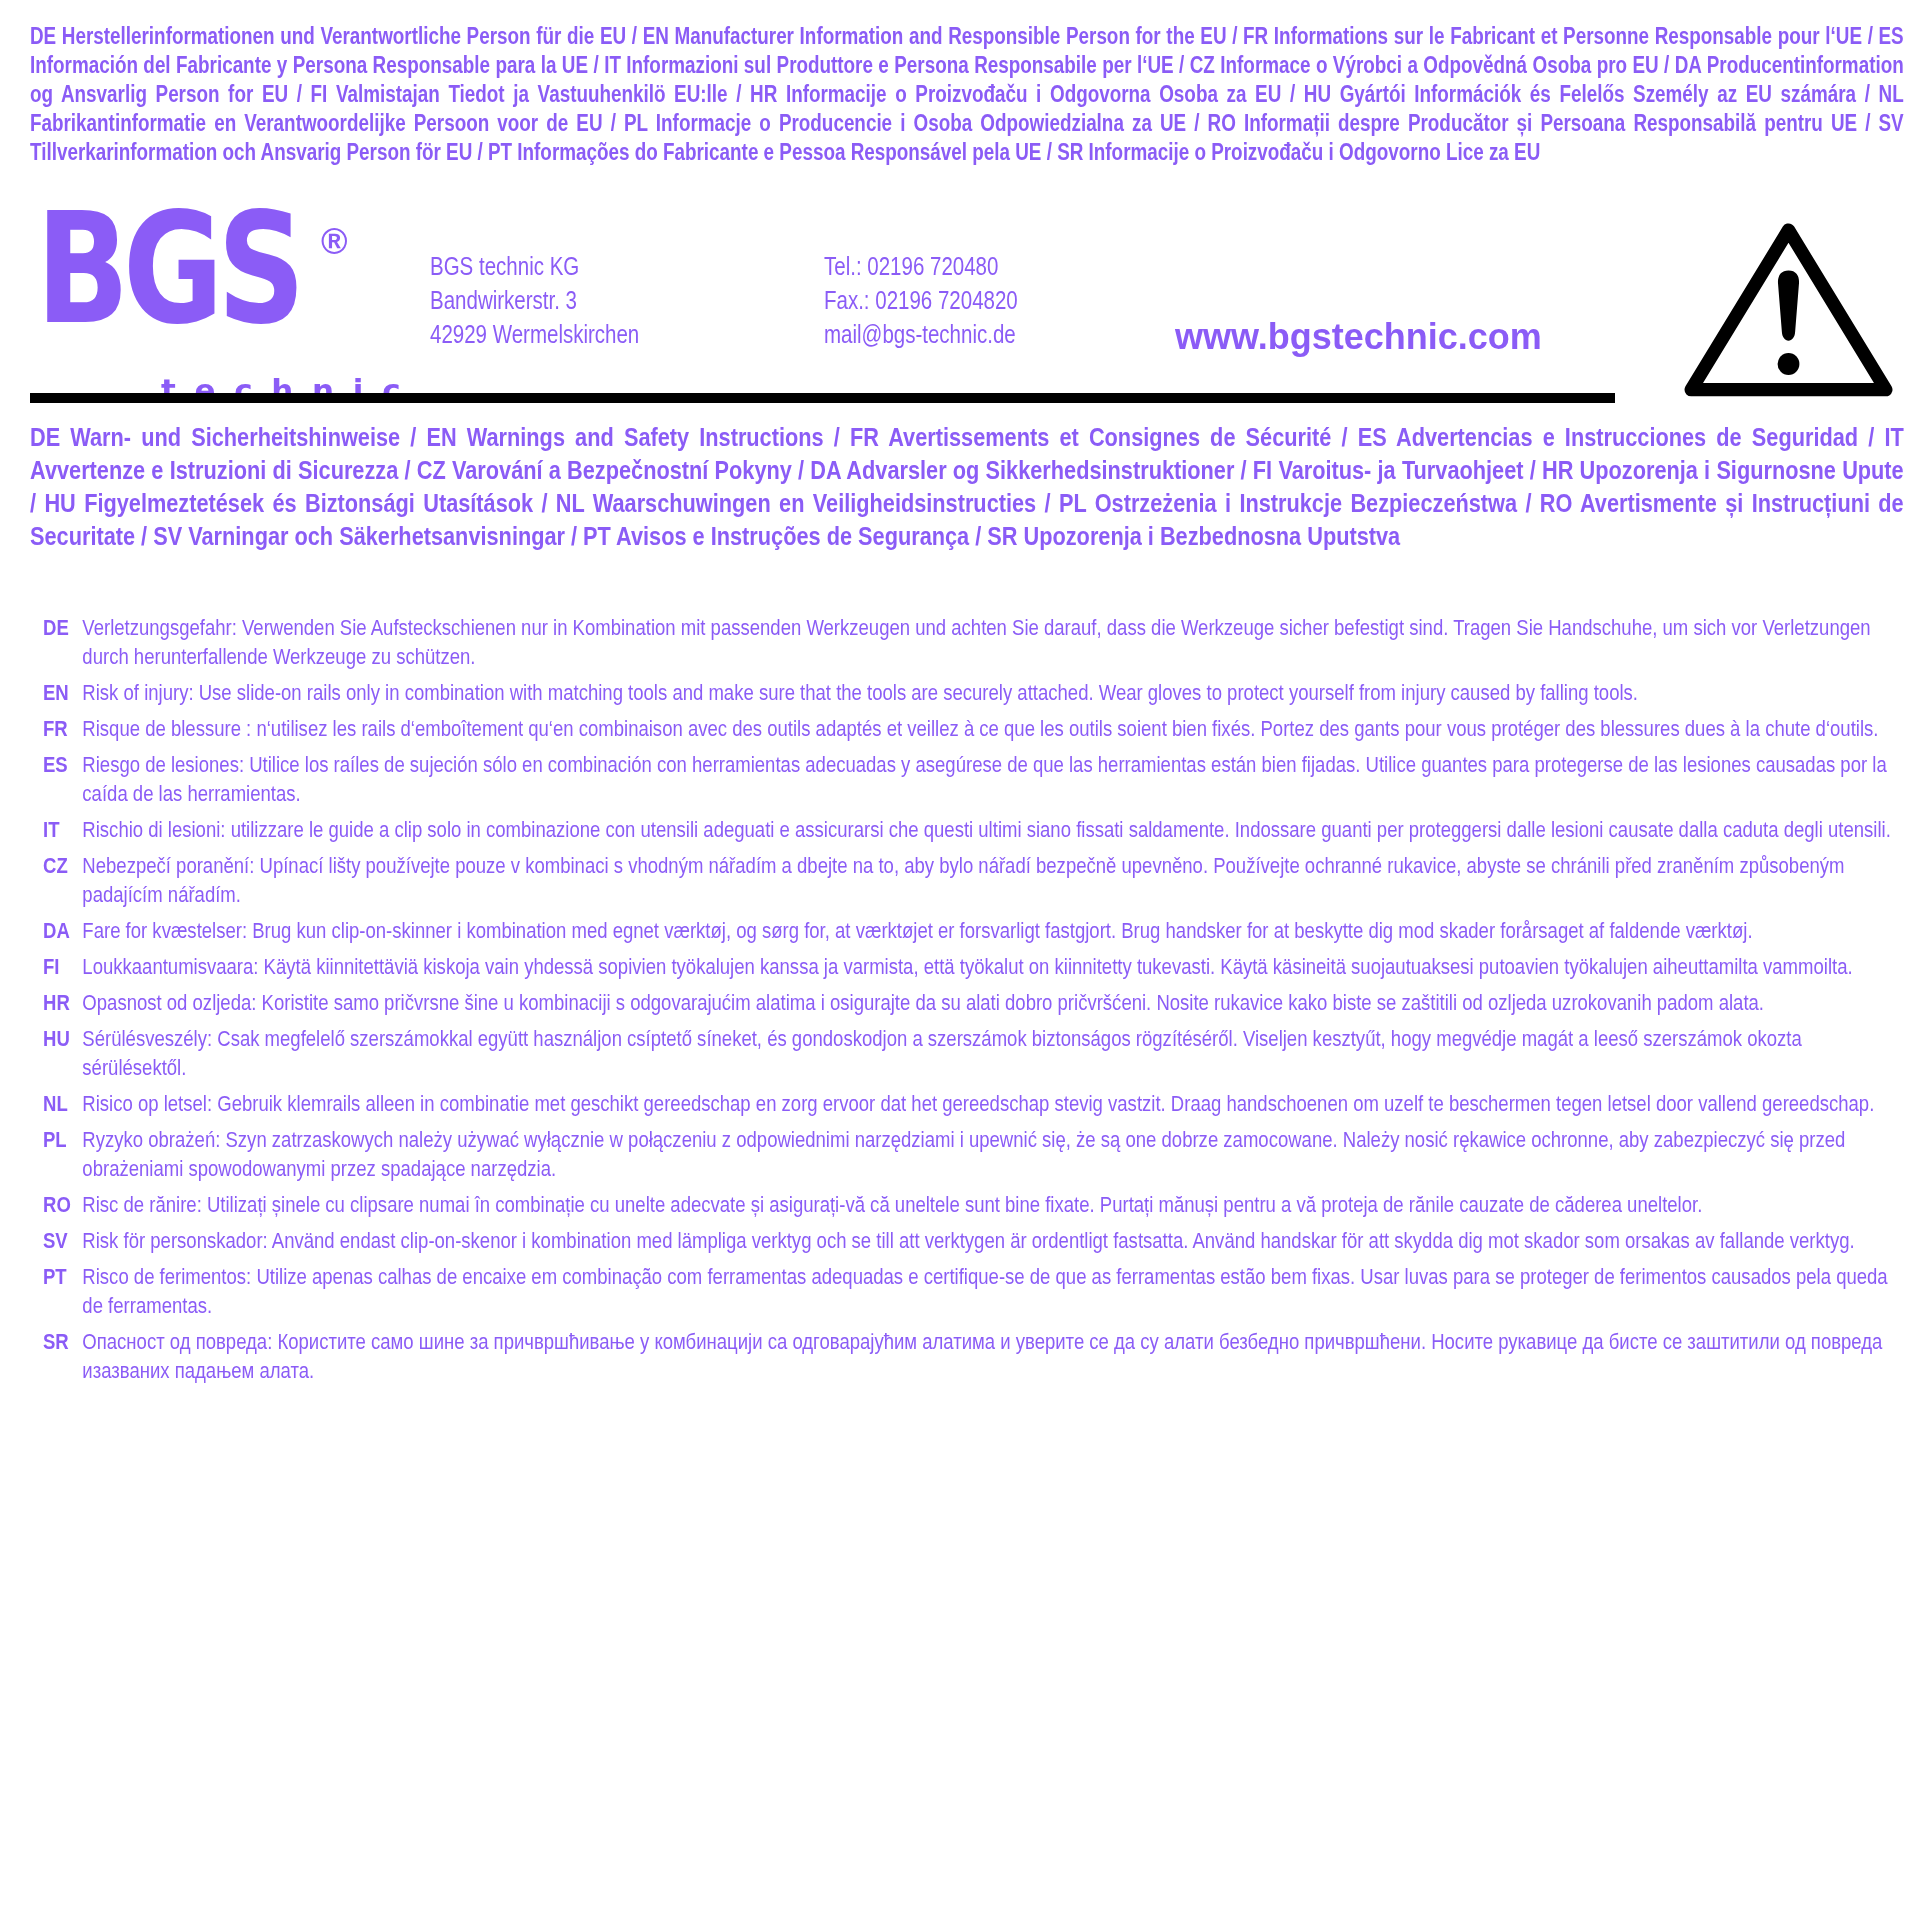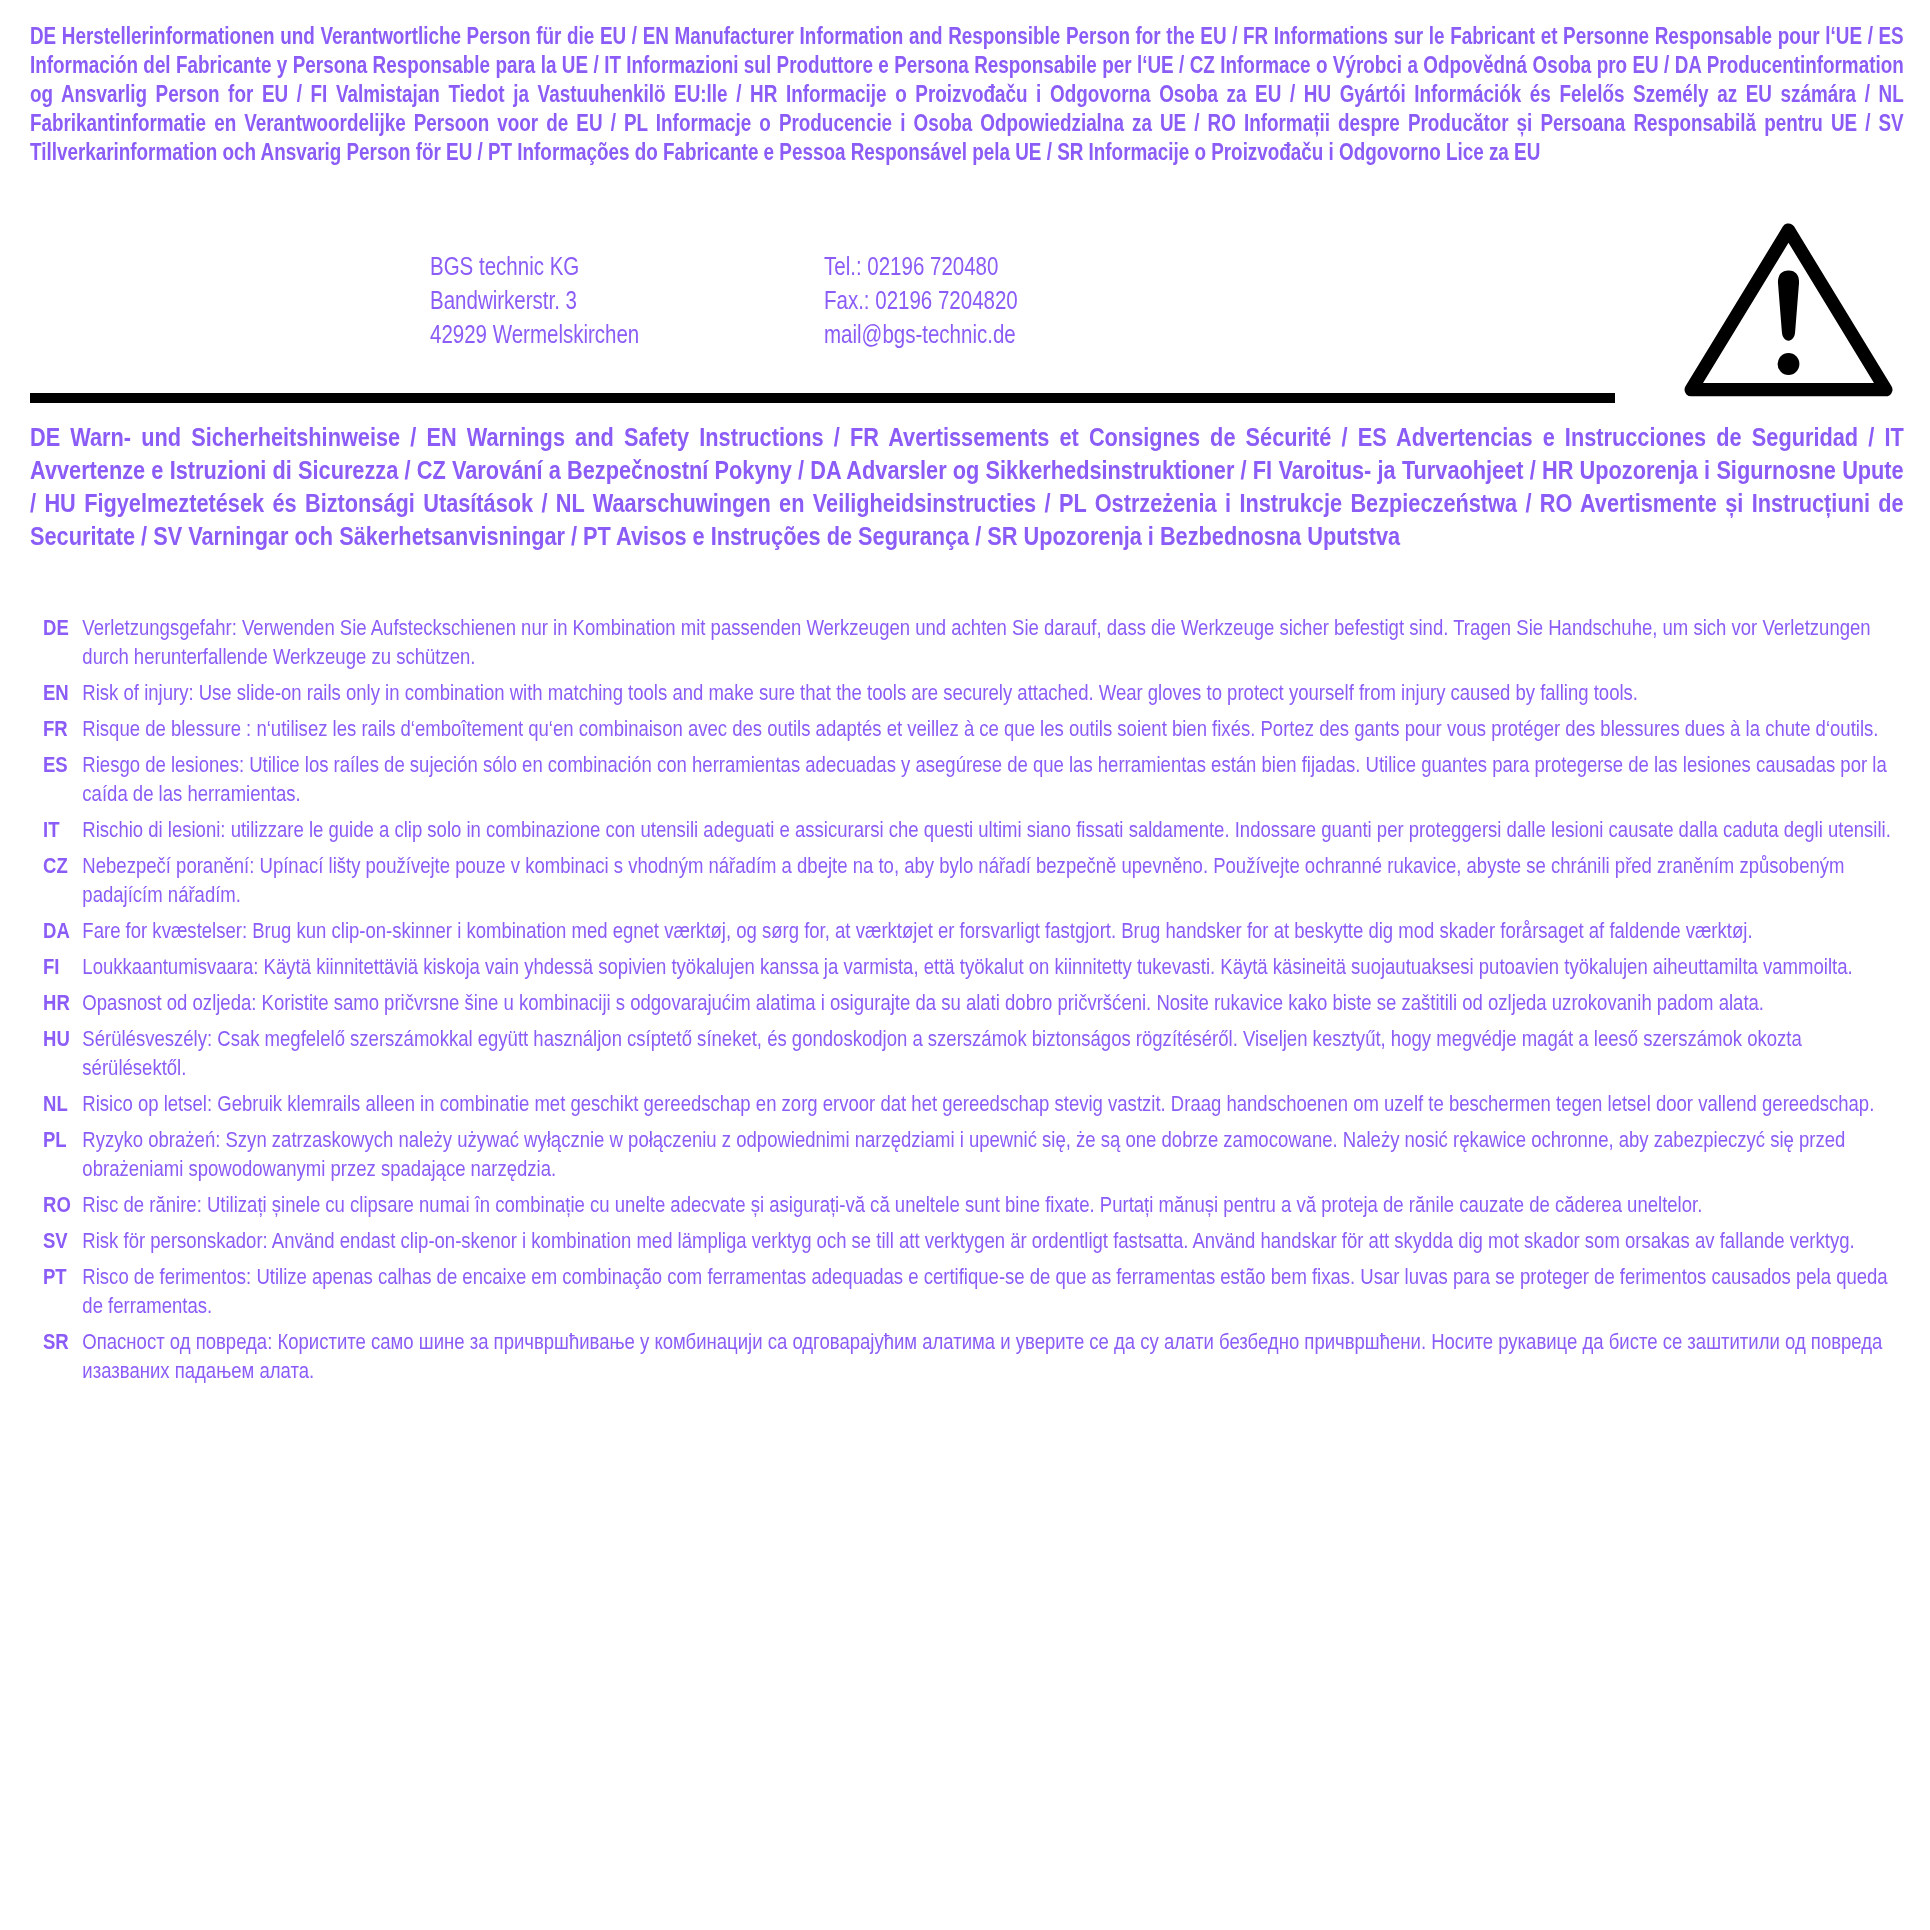--- a/index.html
+++ b/index.html
@@ -83,33 +83,39 @@
     font-weight: bold;
   }
 </style>
 </head>
 <body>
 
 <div class="page">
 
   <div class="header condense">DE Herstellerinformationen und Verantwortliche Person für die EU  /  EN Manufacturer Information and Responsible Person for the EU  /  FR Informations sur le Fabricant et Personne Responsable pour l‘UE  /  ES Información del Fabricante y Persona Responsable para la UE  /  IT Informazioni sul Produttore e Persona Responsabile per l‘UE  /  CZ Informace o Výrobci a Odpovědná Osoba pro EU  /  DA Producentinformation og Ansvarlig Person for EU  /  FI Valmistajan Tiedot ja Vastuuhenkilö EU:lle  /  HR Informacije o Proizvođaču i Odgovorna Osoba za EU  /  HU Gyártói Információk és Felelős Személy az EU számára  /  NL Fabrikantinformatie en Verantwoordelijke Persoon voor de EU  /  PL Informacje o Producencie i Osoba Odpowiedzialna za UE  /  RO Informații despre Producător și Persoana Responsabilă pentru UE  /  SV Tillverkarinformation och Ansvarig Person för EU  /  PT Informações do Fabricante e Pessoa Responsável pela UE  /  SR Informacije o Proizvođaču i Odgovorno Lice za EU</div>
 
+  <div class="logo">
+    <span class="logo-bgs">BGS</span>
+    <span class="logo-reg">®</span>
+    <div class="logo-technic">technic</div>
+  </div>
 
   <div class="addr-col condense">
     <div>BGS technic KG</div>
     <div>Bandwirkerstr. 3</div>
     <div>42929 Wermelskirchen</div>
   </div>
 
   <div class="tel-col condense">
     <div>Tel.: 02196 720480</div>
     <div>Fax.: 02196 7204820</div>
     <div>mail@bgs-technic.de</div>
   </div>
 
+  <div class="website">www.bgstechnic.com</div>
 
   <svg class="warning-triangle" width="215" height="181" viewBox="0 0 276 232">
     <path d="M138 14 L263 219 L13 219 Z" fill="none" stroke="#000000" stroke-width="17" stroke-linejoin="round"></path>
     <path d="M138 66 c10 0 14 7 13.5 16 l-5 63 c-0.5 7 -4 11 -8.5 11 s-8 -4 -8.5 -11 l-5 -63 C124 73 128 66 138 66 Z" fill="#000000"></path>
     <circle cx="138" cy="186" r="14" fill="#000000"></circle>
   </svg>
 
   <div class="divider"></div>
 
   <div class="heading2 condense">DE Warn- und Sicherheitshinweise  /  EN Warnings and Safety Instructions  /  FR Avertissements et Consignes de Sécurité  /  ES Advertencias e Instrucciones de Seguridad  /  IT Avvertenze e Istruzioni di Sicurezza  /  CZ Varování a Bezpečnostní Pokyny  /  DA Advarsler og Sikkerhedsinstruktioner  /  FI Varoitus- ja Turvaohjeet  /  HR Upozorenja i Sigurnosne Upute  /  HU Figyelmeztetések és Biztonsági Utasítások  /  NL Waarschuwingen en Veiligheidsinstructies  /  PL Ostrzeżenia i Instrukcje Bezpieczeństwa  /  RO Avertismente și Instrucțiuni de Securitate  /  SV Varningar och Säkerhetsanvisningar  /  PT Avisos e Instruções de Segurança  /  SR Upozorenja i Bezbednosna Uputstva</div>

